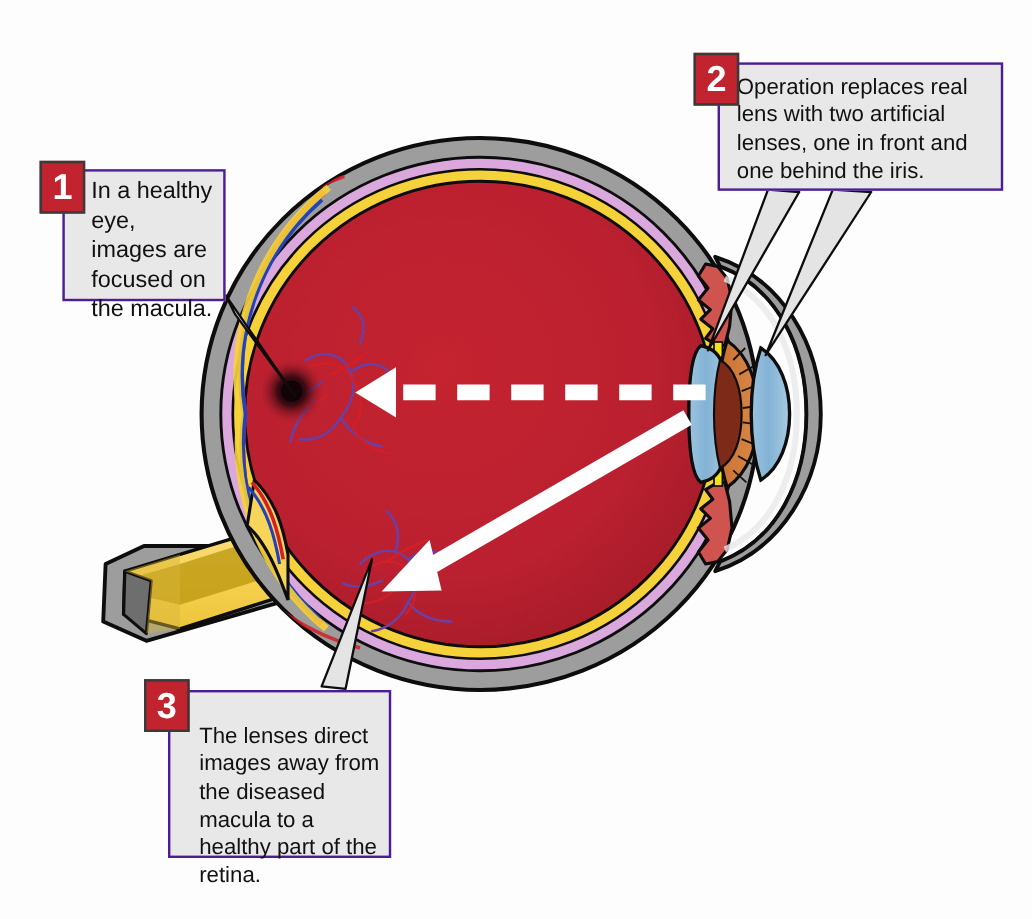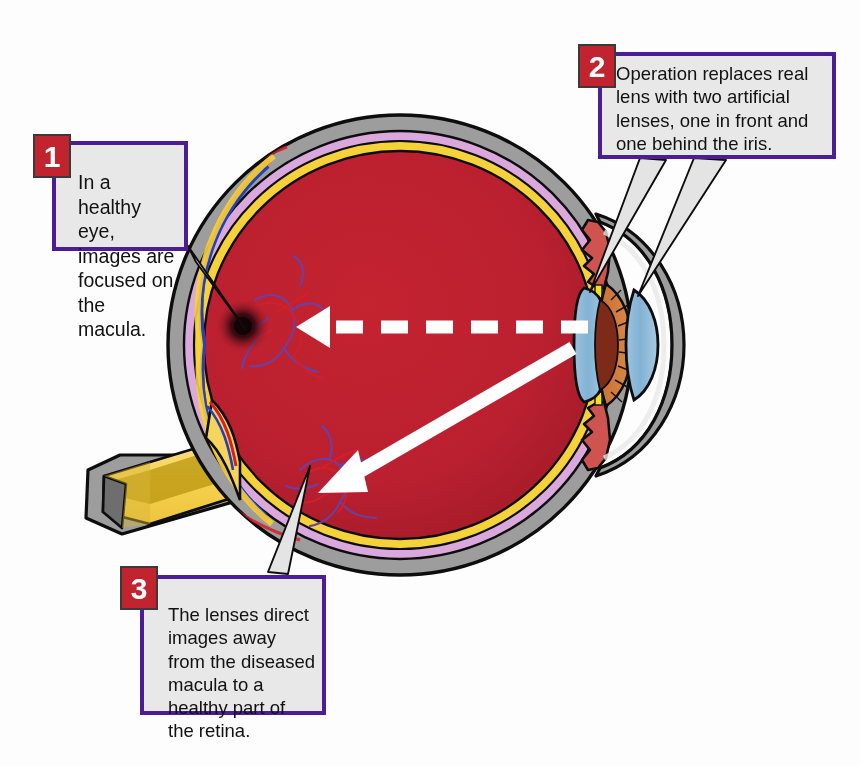--- a/index.html
+++ b/index.html
@@ -20,21 +20,21 @@
   }
   #diagram-svg {
     position: absolute;
     left: 0;
     top: 0;
   }
   .callout {
     position: absolute;
     box-sizing: border-box;
     background: #e8e8e8;
-    border: 4px solid #4c1d95;
+    border: 2px solid #4c1d95;
     font-family: "Liberation Sans", sans-serif;
     color: #111111;
   }
   .callout-text {
     display: block;
     white-space: pre-line;
     line-height: 1.26;
   }
   .badge {
     position: absolute;
@@ -42,21 +42,21 @@
     background: #c1242f;
     border: 2px solid #3a3a3a;
     color: #ffffff;
     font-family: "Liberation Sans", sans-serif;
     font-weight: bold;
     text-align: center;
     z-index: 6;
   }
   #callout-1 {
     left: 52px; top: 141px; width: 136px; height: 110px;
-    padding: 25px 6px 0 22px;
+    padding: 4px 6px 0 22px;
     font-size: 19.5px;
   }
   #badge-1 { left: 33px; top: 134px; width: 38px; height: 44px; font-size: 30px; line-height: 41px; }
   #callout-2 {
     left: 598px; top: 52px; width: 238px; height: 107px;
     padding: 6px 6px 0 14px;
     font-size: 18.5px;
   }
   #badge-2 { left: 578px; top: 44px; width: 38px; height: 44px; font-size: 30px; line-height: 41px; }
   #callout-3 {

